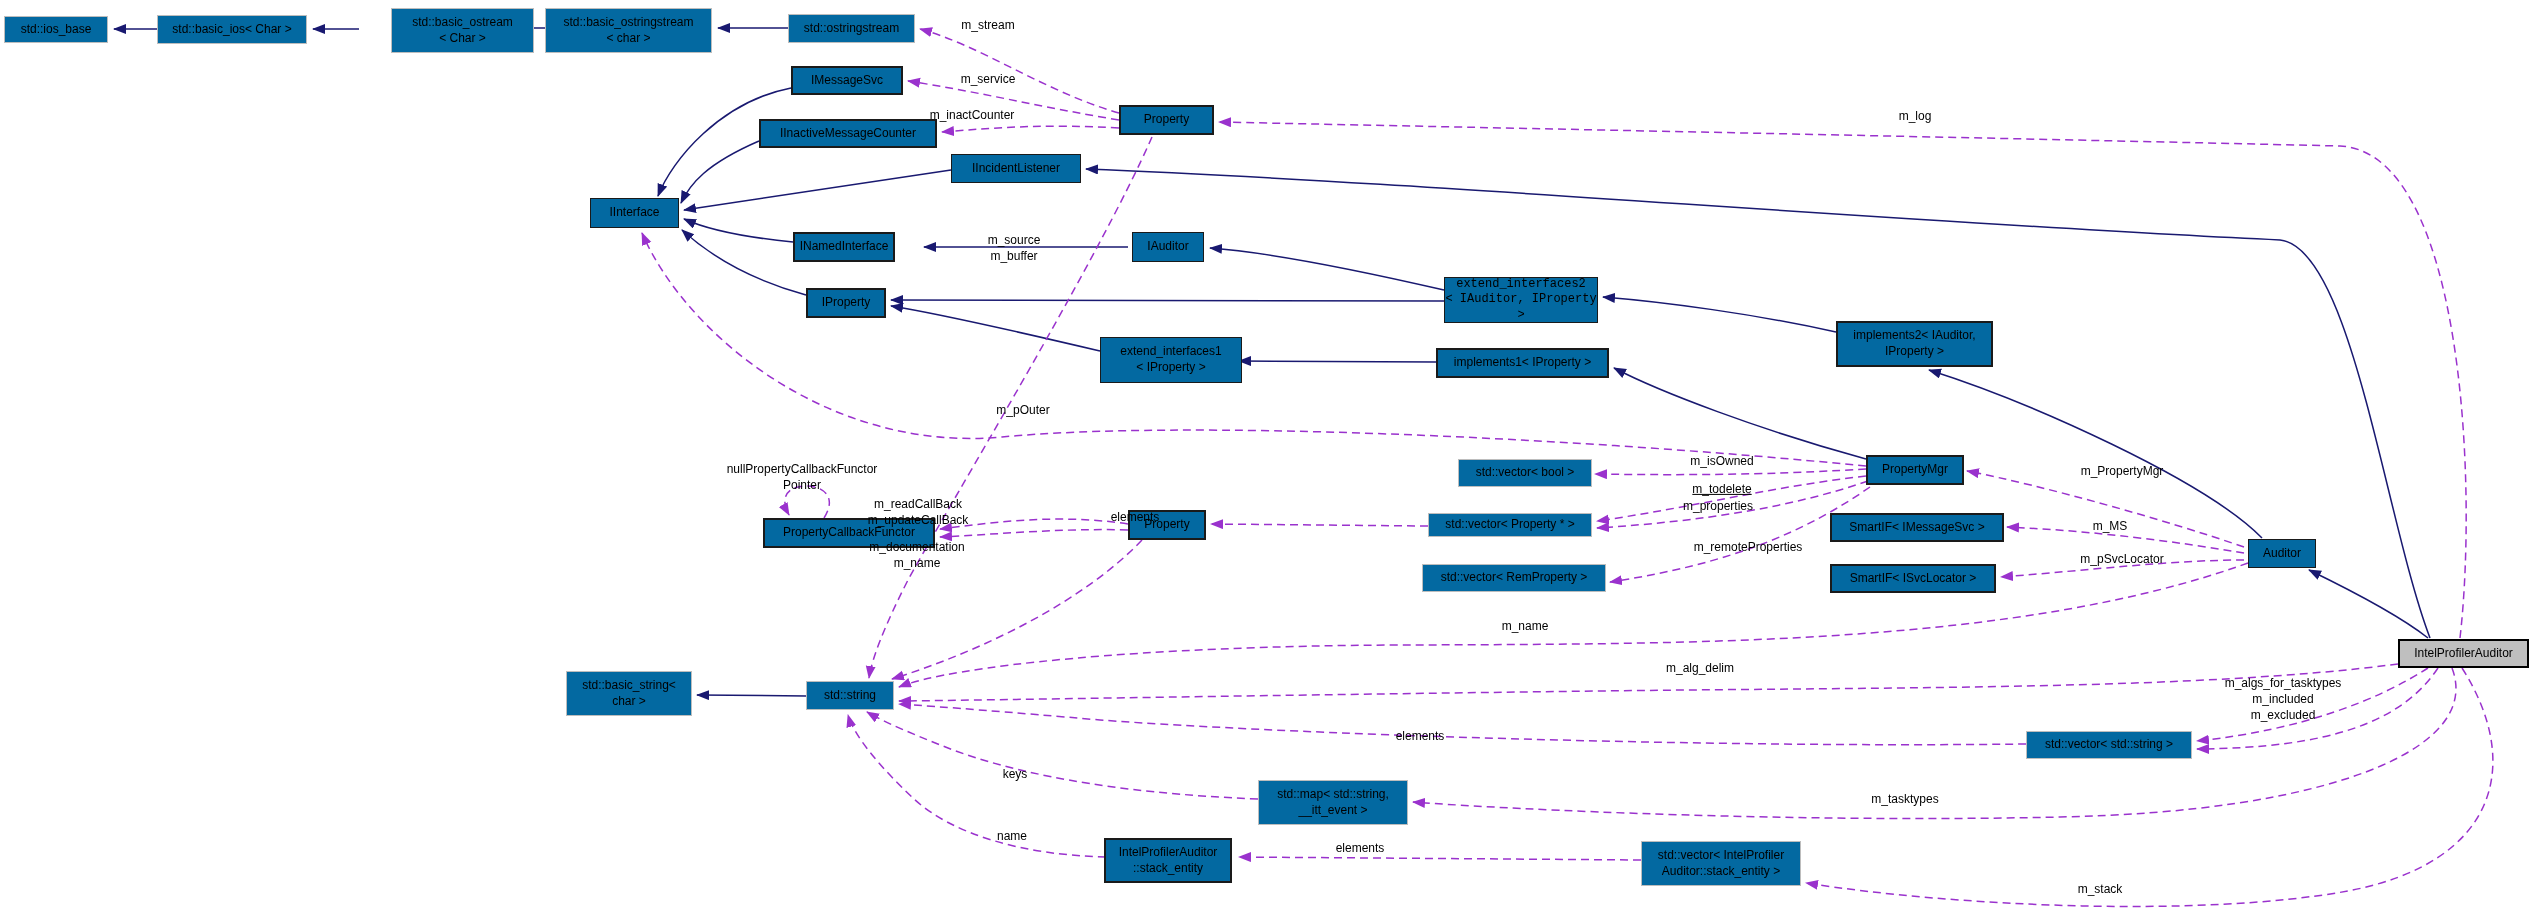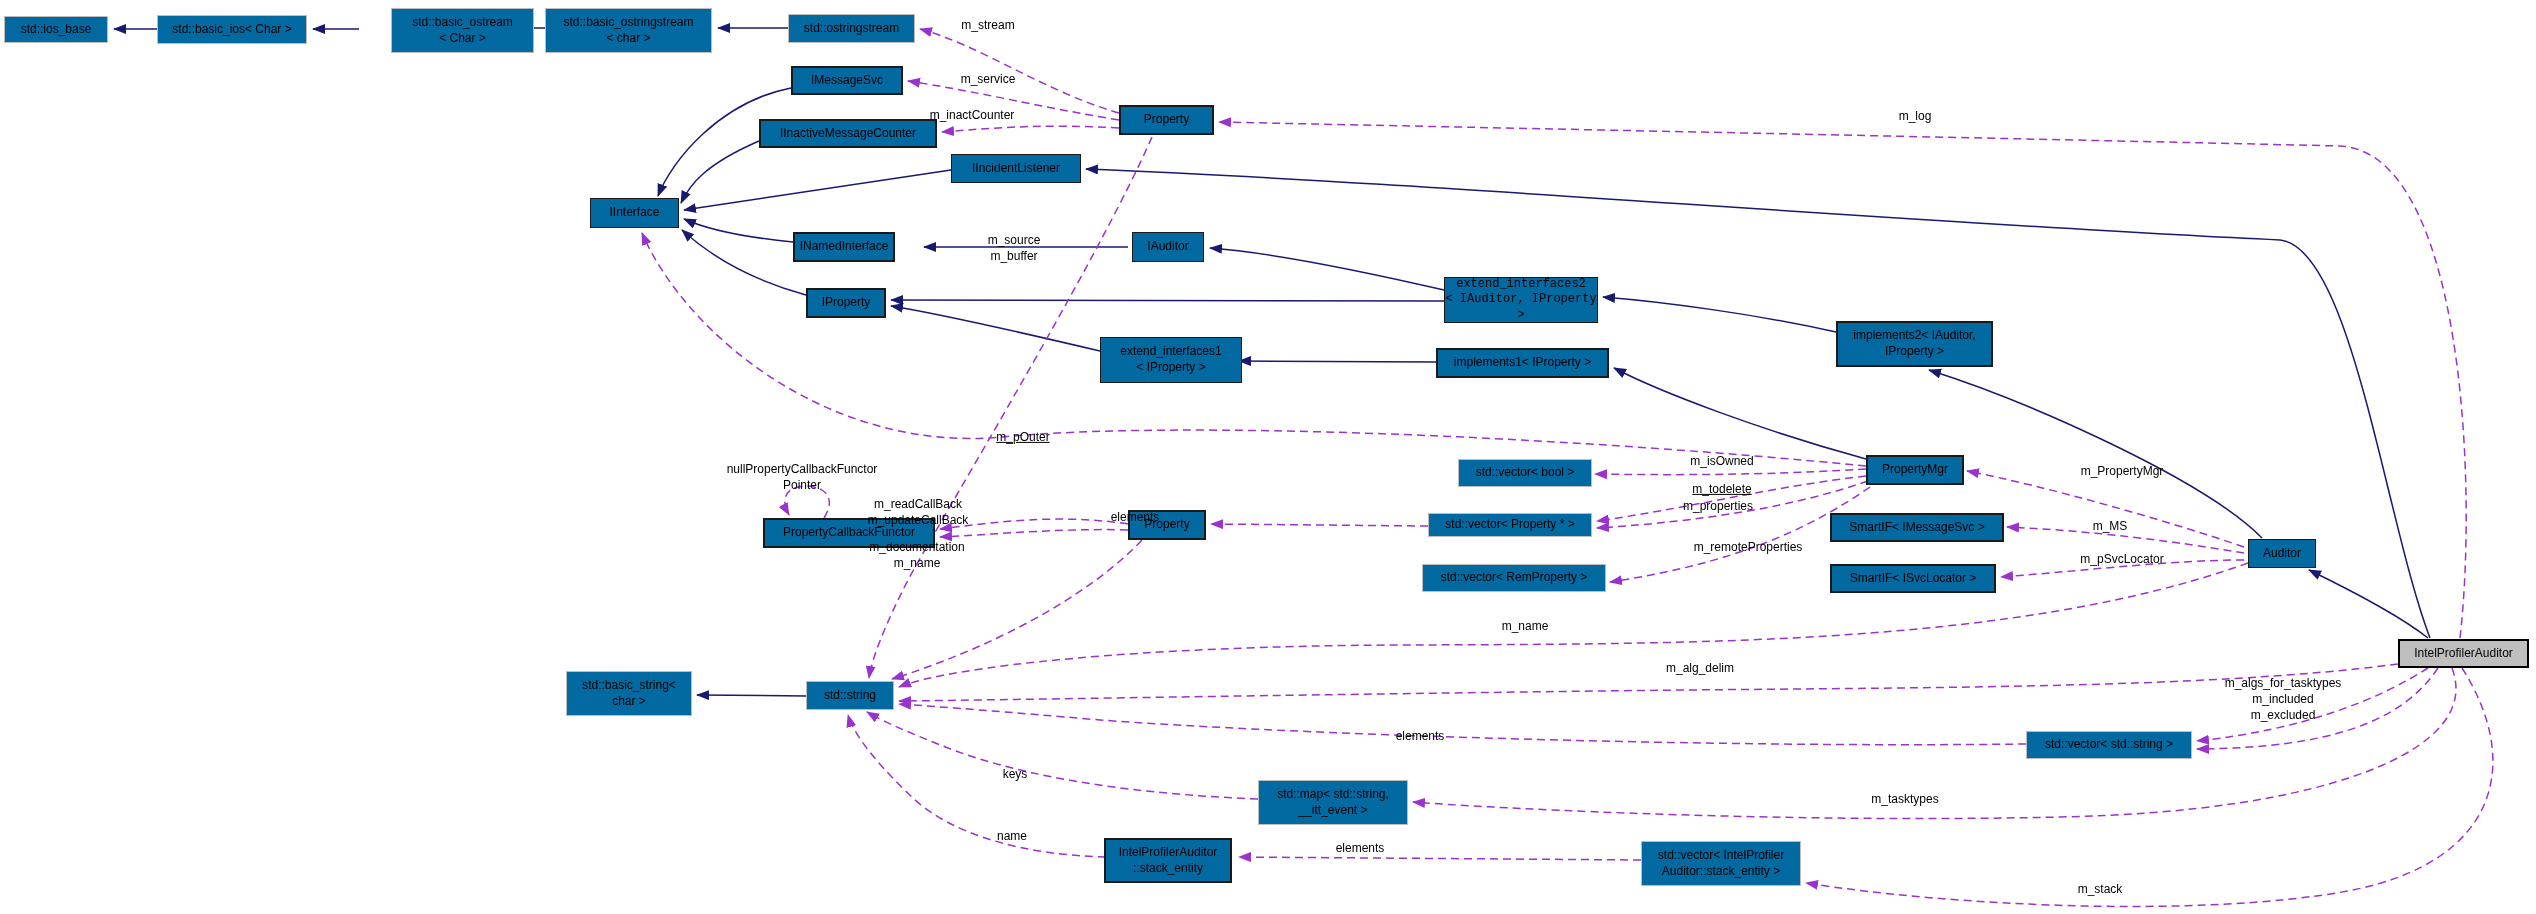--- a/index.html
+++ b/index.html
@@ -126,21 +126,21 @@
 ::stack_entity</div>
   <div class="box ext" style="left:1641px;top:841px;width:160px;height:45px;">std::vector&lt; IntelProfiler
 Auditor::stack_entity &gt;</div>
 
   <div class="elabel" style="left:988px;top:25px;">m_stream</div>
   <div class="elabel" style="left:988px;top:79px;">m_service</div>
   <div class="elabel" style="left:972px;top:115px;">m_inactCounter</div>
   <div class="elabel" style="left:1915px;top:116px;">m_log</div>
   <div class="elabel" style="left:1014px;top:248px;">m_source
 m_buffer</div>
-  <div class="elabel" style="left:1023px;top:437px;text-decoration:underline;">m_pOuter</div>
+  <div class="elabel" style="left:1023px;top:410px;">m_pOuter</div>
   <div class="elabel" style="left:1722px;top:461px;">m_isOwned</div>
   <div class="elabel" style="left:1722px;top:489px;text-decoration:underline;">m_todelete</div>
   <div class="elabel" style="left:1718px;top:506px;">m_properties</div>
   <div class="elabel" style="left:1724px;top:547px;padding-left:48px;">m_remoteProperties</div>
   <div class="elabel" style="left:2122px;top:471px;">m_PropertyMgr</div>
   <div class="elabel" style="left:2110px;top:526px;">m_MS</div>
   <div class="elabel" style="left:2122px;top:559px;">m_pSvcLocator</div>
   <div class="elabel" style="left:1525px;top:626px;">m_name</div>
   <div class="elabel" style="left:918px;top:512px;">m_readCallBack
 m_updateCallBack</div>

